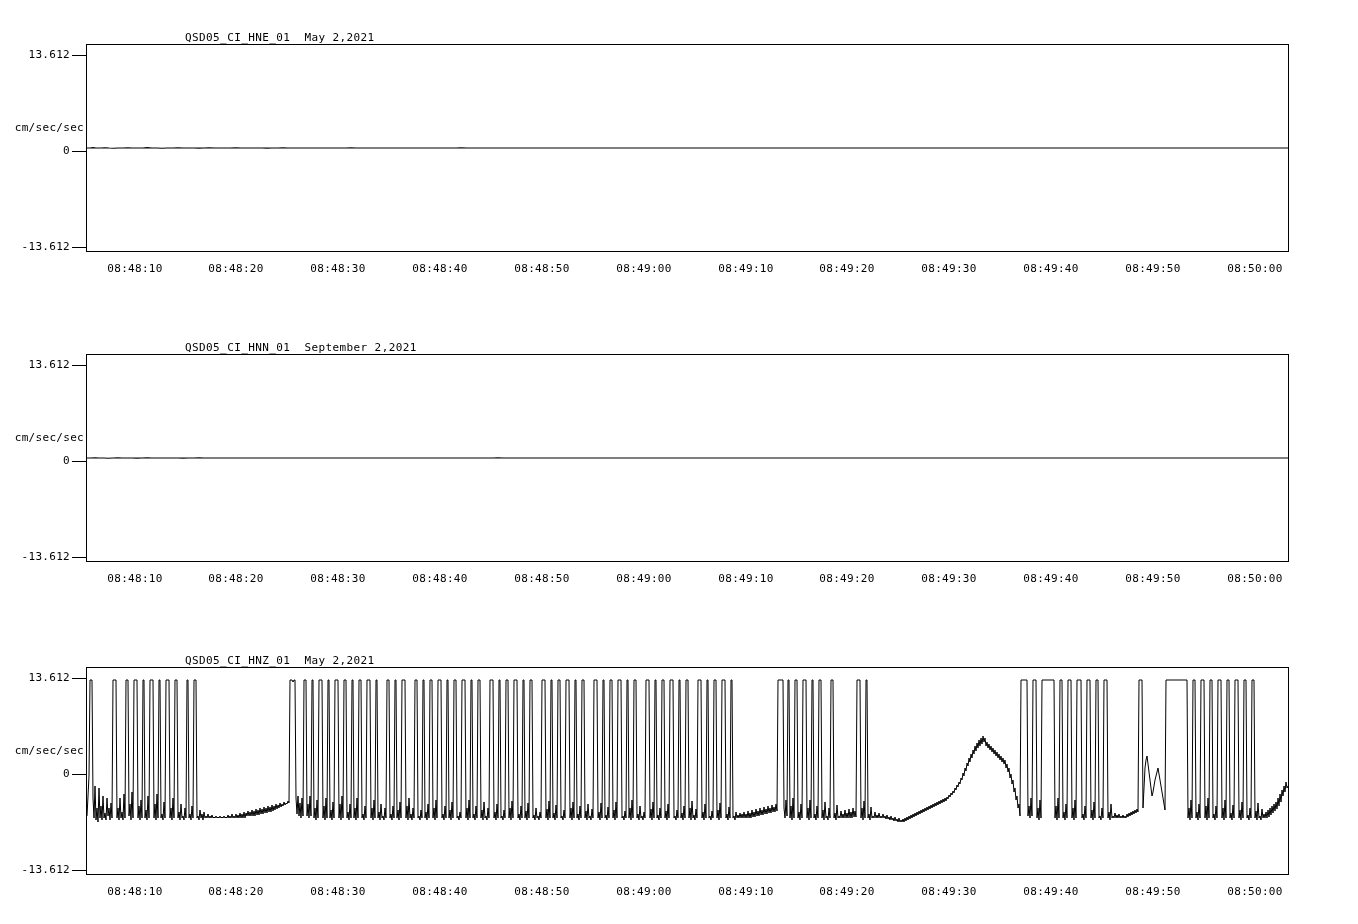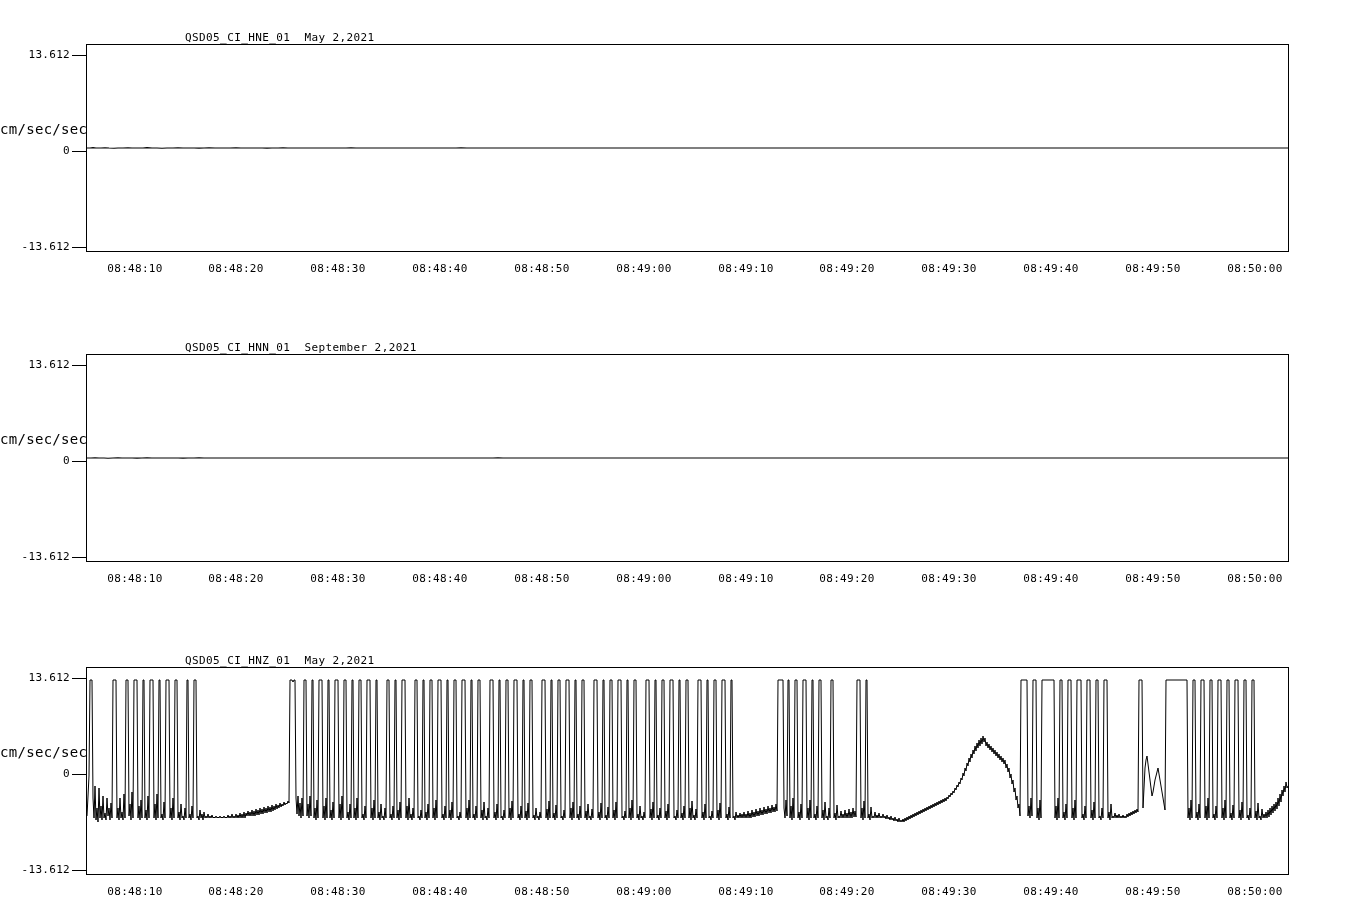--- a/index.html
+++ b/index.html
@@ -35,23 +35,24 @@
     display: block;
   }
   .panel-title {
     position: absolute;
     font-size: 11px;
     letter-spacing: 0.4px;
     white-space: pre;
   }
   .ylabel {
     position: absolute;
-    font-size: 14px;
+    font-size: 11px;
     letter-spacing: 0.3px;
     white-space: pre;
+    text-align: right;
   }
   .ytick {
     position: absolute;
     font-size: 11px;
     letter-spacing: 0.3px;
     white-space: pre;
     text-align: right;
   }
   .ytick-mark {
     position: absolute;

